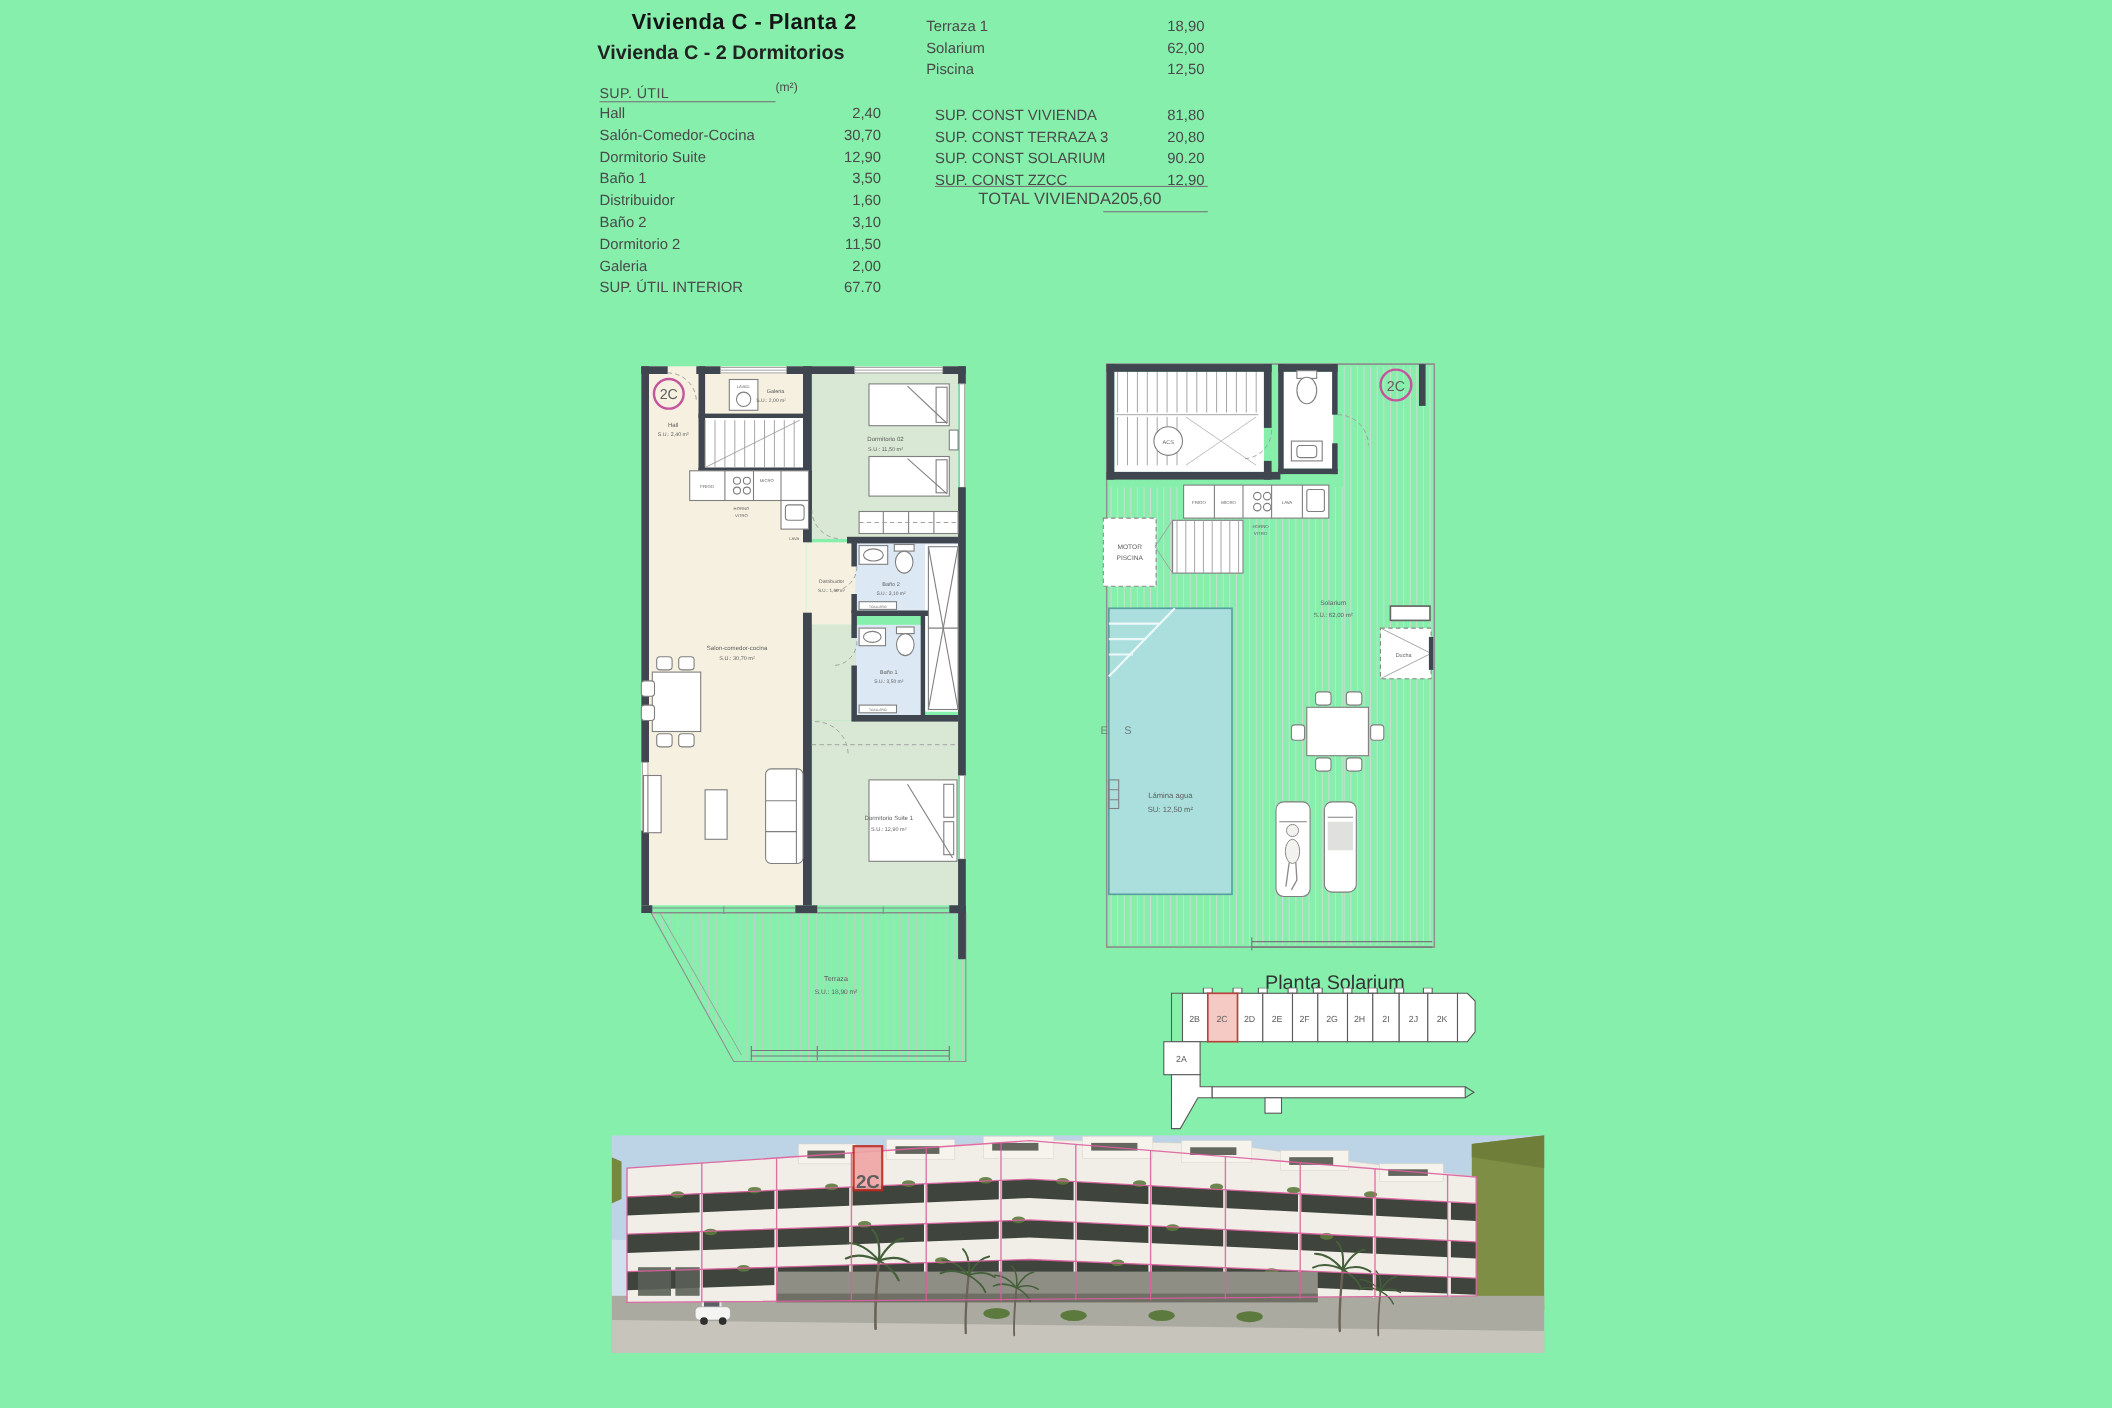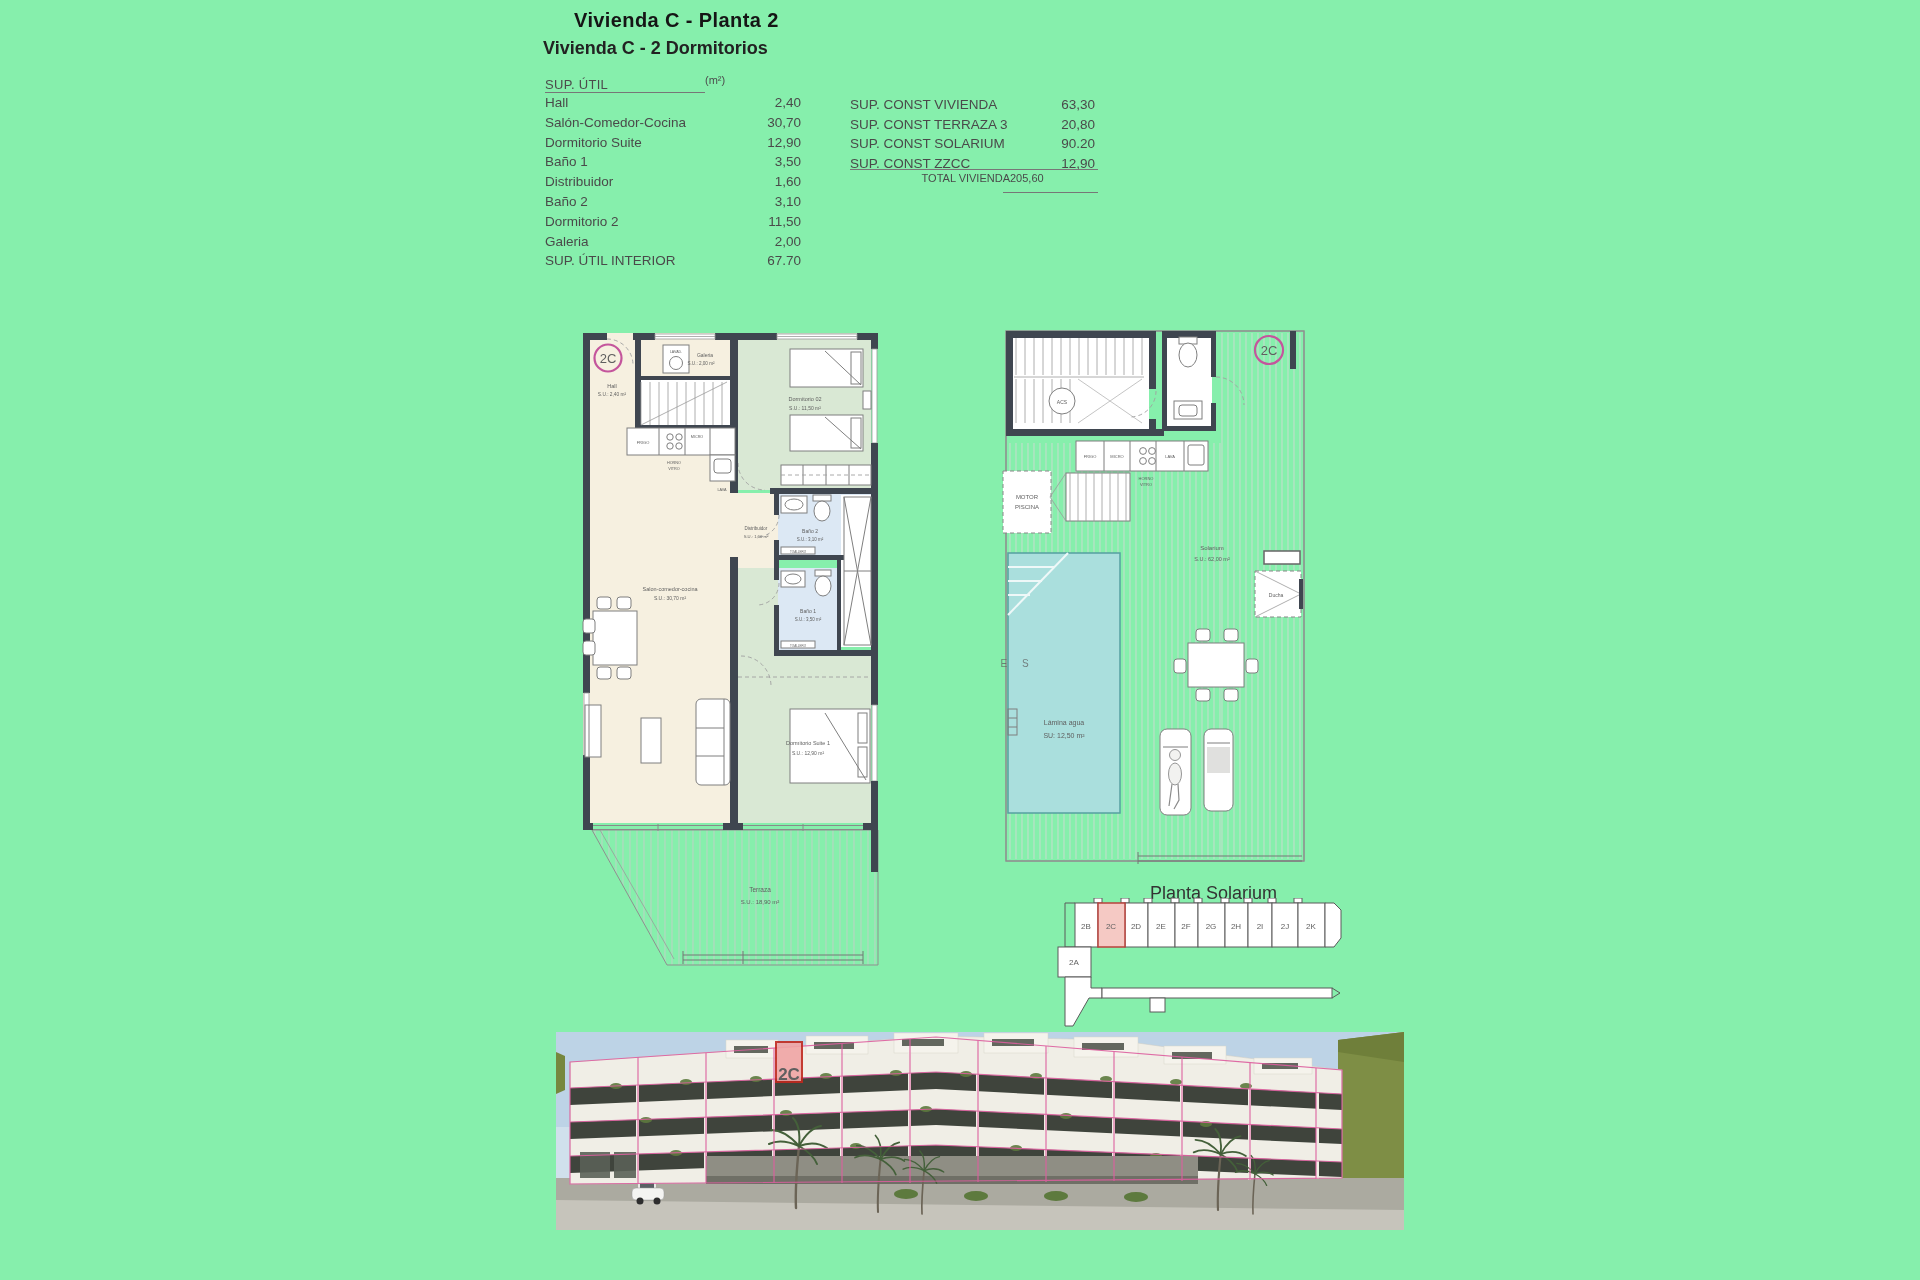--- a/index.html
+++ b/index.html
@@ -14,21 +14,21 @@
   .rule{background:#777;height:1px;}
   .sut-rows{left:545px;top:93px;width:256px;}
   .trow{display:flex;justify-content:space-between;height:19.8px;font-size:13.5px;
         color:#4a4a4a;line-height:19.8px;white-space:nowrap;}
   
   .ext-rows{left:842px;top:14px;width:253px;}
   .ext-rows .trow{height:19.5px;line-height:19.5px;}
   .const-rows{left:850px;top:95px;width:245px;}
   .const-rows .trow{height:19.5px;line-height:19.5px;}
   .const-rows .cl{width:160px;}
-  .total-row{left:850px;top:172px;width:245px;display:flex;font-size:11px;color:#4a4a4a;}
+  .total-row{left:850px;top:172px;width:245px;display:flex;font-size:15px;color:#4a4a4a;}
   .total-row .cl{width:160px;text-align:right;}
   .total-row .tv{flex:1;text-align:left;}
   .tv{text-align:right;}
   .caption{left:1150px;top:883px;width:205px;text-align:left;font-size:18px;color:#333;}
   
   svg text{font-family:"Liberation Sans",sans-serif;fill:#5f5f5f;text-anchor:middle;}
   .wall{fill:#3f4650;stroke:none;}
   .fur{fill:#ffffff;stroke:#7f7f7f;stroke-width:1;}
   .furn{fill:none;stroke:#7f7f7f;stroke-width:1;}
   .thin{fill:none;stroke:#8f8f8f;stroke-width:1;}
@@ -80,25 +80,39 @@
     <div class="trow">
         <span>Galeria</span>
         <span class="tv">2,00</span>
       </div>
     <div class="trow">
         <span>SUP. ÚTIL INTERIOR</span>
         <span class="tv">67.70</span>
       </div>
   </div>
 
+  <div class="abs ext-rows">
+    <div class="trow">
+        <span>Terraza 1</span>
+        <span class="tv">18,90</span>
+      </div>
+    <div class="trow">
+        <span>Solarium</span>
+        <span class="tv">62,00</span>
+      </div>
+    <div class="trow">
+        <span>Piscina</span>
+        <span class="tv">12,50</span>
+      </div>
+  </div>
 
   <div class="abs const-rows">
     <div class="trow">
         <span class="cl">SUP. CONST VIVIENDA</span>
-        <span class="tv" style="flex:1">63,30</span>
+        <span class="tv" style="flex:1">81,80</span>
       </div>
     <div class="trow">
         <span class="cl">SUP. CONST TERRAZA 3</span>
         <span class="tv" style="flex:1">20,80</span>
       </div>
     <div class="trow">
         <span class="cl">SUP. CONST SOLARIUM</span>
         <span class="tv" style="flex:1">90.20</span>
       </div>
     <div class="trow">

